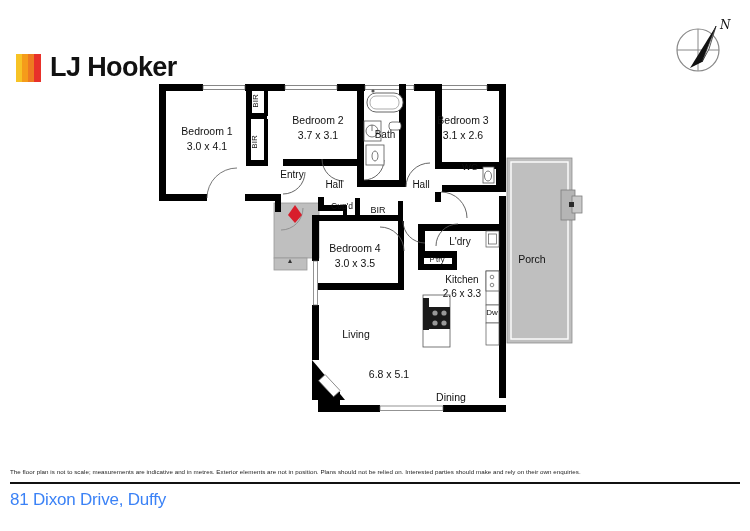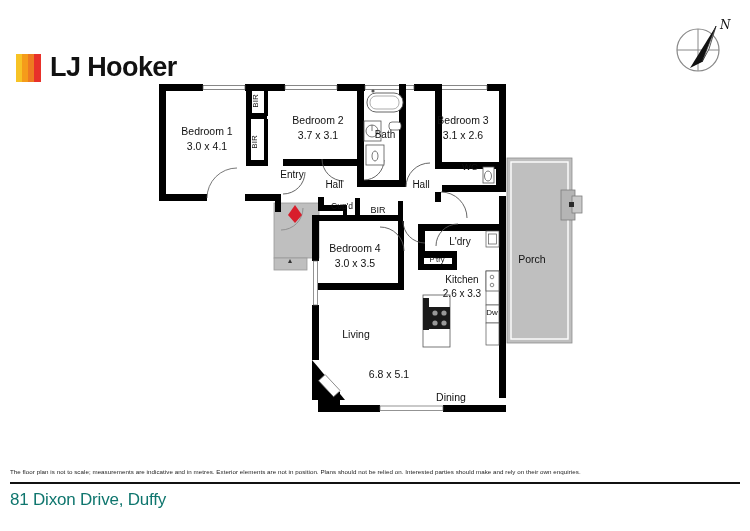--- a/index.html
+++ b/index.html
@@ -20,21 +20,21 @@
   #compass{position:absolute;left:668px;top:12px;width:68px;height:68px;}
 
   
   #plan{position:absolute;left:0;top:55px;width:750px;height:400px;}
   #plan svg{display:block;}
 
   
   #disclaimer{position:absolute;left:10px;top:468px;width:700px;font-size:6.2px;
               line-height:1.4;color:#222;letter-spacing:0.05px;}
   #rule{position:absolute;left:10px;top:482px;width:730px;height:2px;background:#111;}
-  #address{position:absolute;left:10px;top:490px;font-size:17px;color:#0f766e;
+  #address{position:absolute;left:10px;top:490px;font-size:17px;color:#3b82f6;
            letter-spacing:-0.2px;}
 </style>
 </head>
 <body>
 
 <div id="brand">
   <div id="brand-bars">
     <i></i>
     <i></i>
     <i></i>

